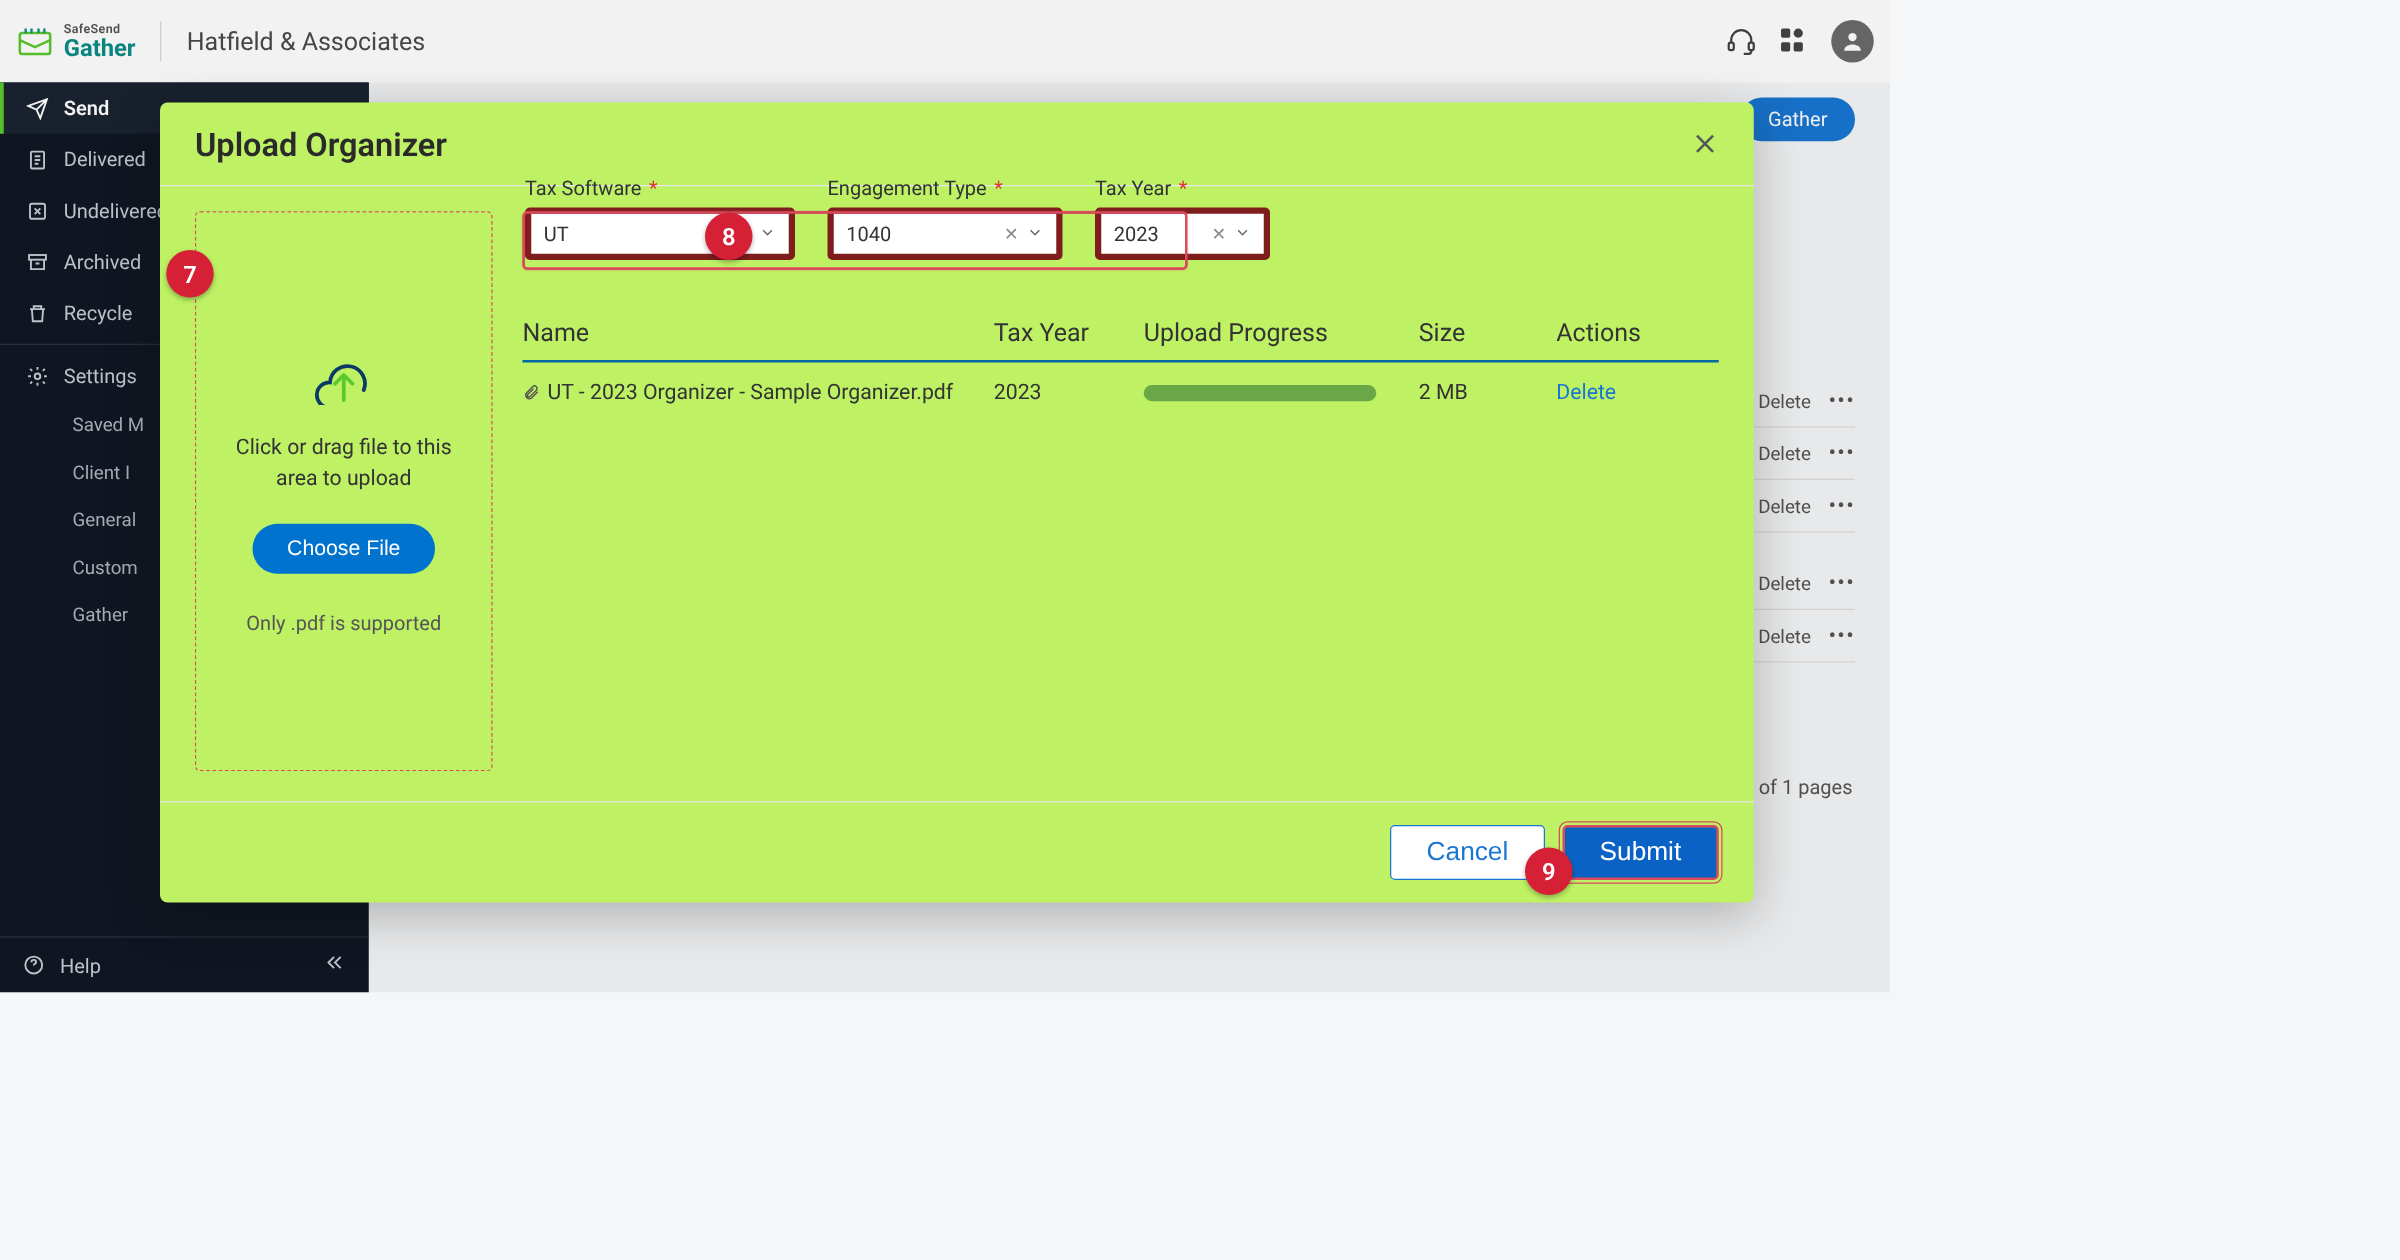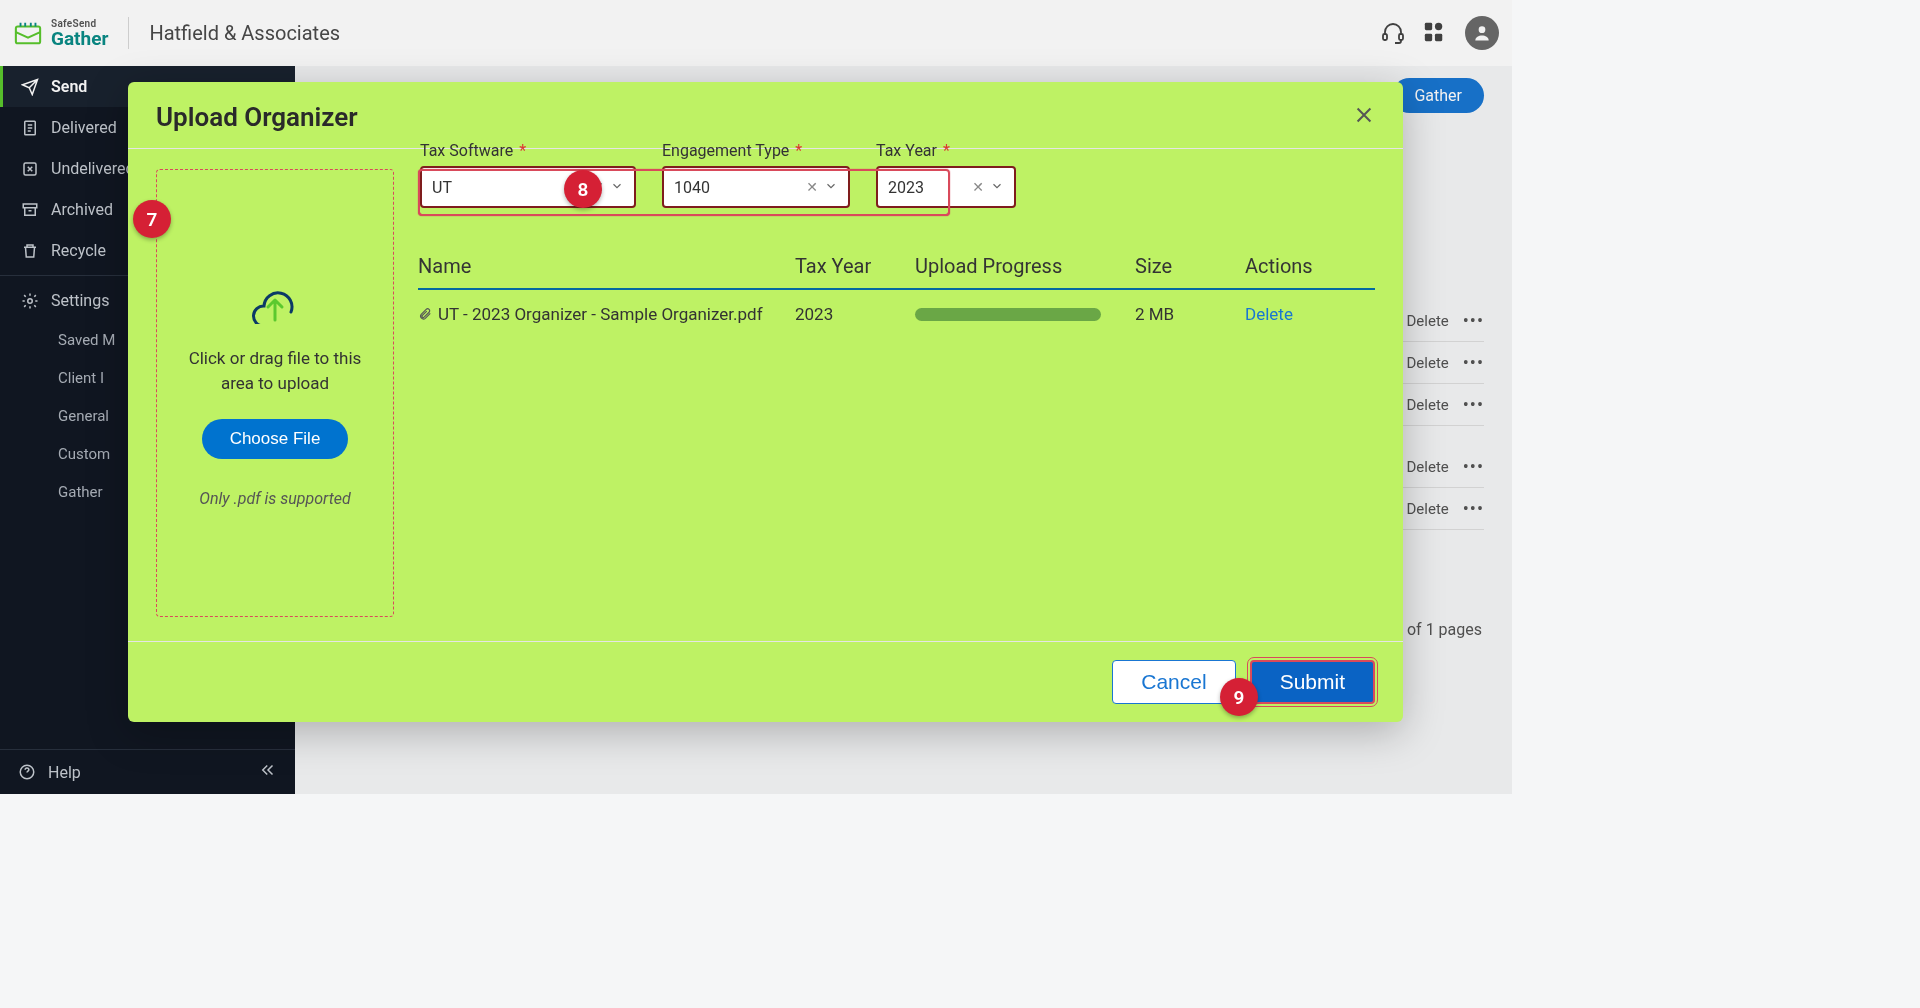--- a/index.html
+++ b/index.html
@@ -241,21 +241,20 @@
   border-radius: 22px;
   padding: 10px 28px;
   font-size: 17px;
   cursor: pointer;
   margin-bottom: 28px;
 }
 .support-text {
   font-size: 16px;
   color: #555;
   line-height: 1.5;
-  font-style: italic;
 }
 
 
 .right-panel { flex: 1; }
 .field-row {
   display: flex;
   gap: 26px;
   border: 2px solid #d94a5b;
   border-radius: 4px;
   padding: 6px 0 6px 0;
@@ -277,21 +276,21 @@
   flex-direction: column;
   gap: 6px;
   margin-top: -36px;
 }
 .field-label {
   font-size: 16px;
   color: #333;
 }
 .req { color: #d33; margin-left: 2px; }
 .select-box {
-  border: 2px solid #7f1d1d;
+  border: 5px solid #7f1d1d;
   border-radius: 4px;
   height: 42px;
   display: flex;
   align-items: center;
   padding: 0 10px;
   background: #fff;
   cursor: pointer;
   gap: 6px;
 }
 .select-box.sw { width: 216px; }

